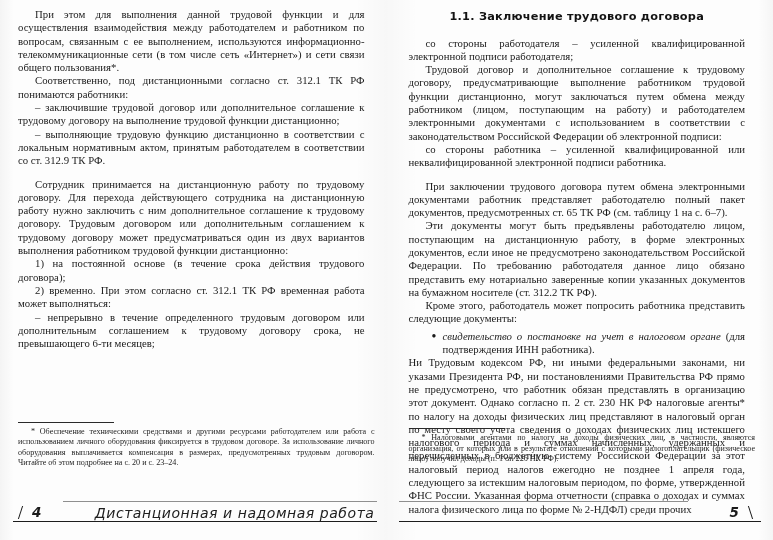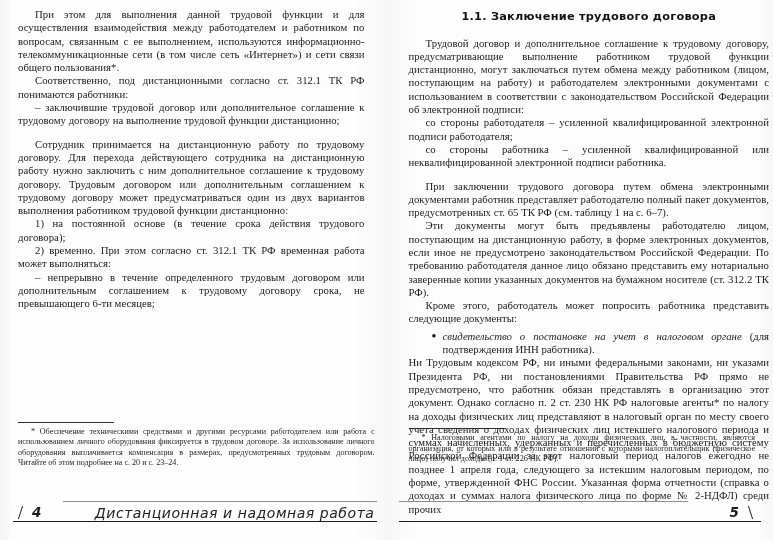--- a/index.html
+++ b/index.html
@@ -34,21 +34,21 @@
         rgba(0,0,0,0.03) 773px);
   }
 
   .page {
     position: relative;
     box-sizing: border-box;
     width: 386.5px;
     height: 540px;
   }
   .page.left  { padding: 8px 22px 12px 18px; }
-  .page.right { padding: 8px 4px 0 22px; }
+  .page.right { padding: 8px 28px 0 22px; }
 
   .heading {
     text-align: center;
     font-family: "DejaVu Sans", "Liberation Sans", sans-serif;
     font-weight: bold;
     font-size: 11.3px;
     letter-spacing: 0.25px;
     color: #131313;
     margin: 2px 0 13px 0;
     line-height: 1.2;
@@ -188,20 +188,21 @@
 <body>
 
 <div class="spread">
 
   <div class="page left">
 
     <div class="body-col">
       <p class="para">При этом для выполнения данной трудовой функции и для осуществления взаимодействия между работодателем и работником по вопросам, связанным с ее выполнением, используются информационно-телекоммуникационные сети (в том числе сеть «Интернет») и сети связи общего пользования*.</p>
       <p class="para">Соответственно, под дистанционными согласно ст. 312.1 ТК РФ понимаются работники:</p>
       <p class="para dash">– заключившие трудовой договор или дополнительное соглашение к трудовому договору на выполнение трудовой функции дистанционно;</p>
+      <p class="para dash">– выполняющие трудовую функцию дистанционно в соответствии с локальным нормативным актом, принятым работодателем в соответствии со ст. 312.9 ТК РФ.</p>
       <p class="para gap-before">Сотрудник принимается на дистанционную работу по трудовому договору. Для перехода действующего сотрудника на дистанционную работу нужно заключить с ним дополнительное соглашение к трудовому договору. Трудовым договором или дополнительным соглашением к трудовому договору может предусматриваться один из двух вариантов выполнения работником трудовой функции дистанционно:</p>
       <p class="para">1) на постоянной основе (в течение срока действия трудового договора);</p>
       <p class="para">2) временно. При этом  согласно ст. 312.1 ТК РФ временная работа может выполняться:</p>
       <p class="para dash">– непрерывно в течение определенного трудовым договором или дополнительным соглашением к трудовому договору срока, не превышающего 6-ти месяцев;</p>
     </div>
 
     <div class="footnote-block" style="bottom: 72px;">
       <div class="footnote-rule"></div>
       <p class="footnote">* Обеспечение техническими средствами и другими ресурсами работодателем или работа с использованием личного оборудования фиксируется в трудовом договоре. За использование личного оборудования выплачивается компенсация в размерах, предусмотренных трудовым договором. Читайте об этом подробнее на с. 20 и с. 23–24.</p>
     </div>
@@ -212,22 +213,22 @@
       <div class="folio"><span class="slash"></span><span>4</span></div>
       <div class="running-title">Дистанционная и надомная работа</div>
     </div>
   </div>
 
   <div class="page right">
 
     <div class="heading">1.1. Заключение трудового договора</div>
 
     <div class="body-col">
+      <p class="para">со стороны работодателя – усиленной квалифицированной электронной подписи работодателя;</p>
       <p class="para">Трудовой договор и дополнительное соглашение к трудовому договору, предусматривающие выполнение работником трудовой функции дистанционно, могут заключаться путем обмена между работником (лицом, поступающим на работу) и работодателем электронными документами с использованием в соответствии с законодательством Российской Федерации об электронной подписи:</p>
-      <p class="para">со стороны работодателя – усиленной квалифицированной электронной подписи работодателя;</p>
       <p class="para">со стороны работника – усиленной квалифицированной или неквалифицированной электронной подписи работника.</p>
       <p class="para gap-before">При заключении трудового договора путем обмена электронными документами работник представляет работодателю полный пакет документов, предусмотренных ст. 65 ТК РФ (см. таблицу 1 на с. 6–7).</p>
       <p class="para">Эти документы могут быть предъявлены работодателю лицом, поступающим на дистанционную работу, в форме электронных документов, если иное не предусмотрено законодательством Российской Федерации. По требованию работодателя данное лицо обязано представить ему нотариально заверенные копии указанных документов на бумажном носителе (ст. 312.2 ТК РФ).</p>
       <p class="para">Кроме этого, работодатель может попросить работника представить следующие документы:</p>
 
       <ul class="doc-list">
         <li>
           <span class="bullet">●</span><span class="italic">свидетельство о постановке на учет в налоговом органе</span><span> (для подтверждения ИНН работника).</span>
         </li>
       </ul>

